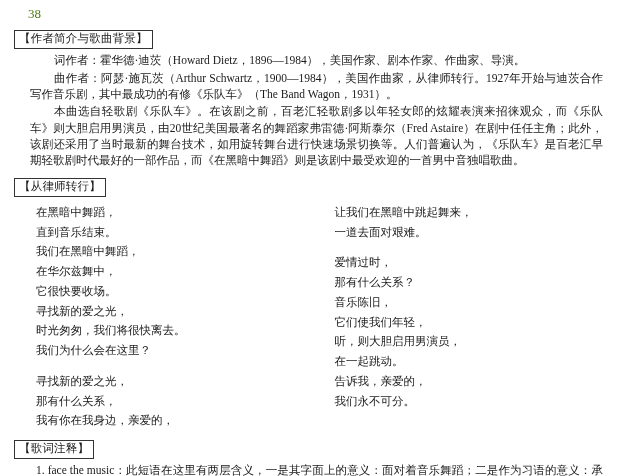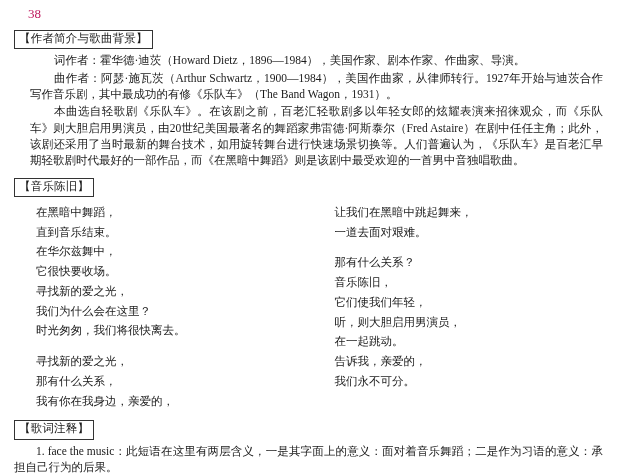--- a/index.html
+++ b/index.html
@@ -20,21 +20,21 @@
     height: 476px;
     padding: 0;
     box-sizing: border-box;
   }
   .page-number {
     position: absolute;
     top: 6px;
     left: 28px;
     font-family: "Liberation Serif", serif;
     font-size: 13px;
-    color: #be185d;
+    color: #4d7c0f;
   }
   .content {
     padding: 28px 18px 0 14px;
   }
   .section-head {
     display: inline-block;
     border: 1px solid #333;
     padding: 1px 4px 3px 4px;
     font-size: 11.5px;
     line-height: 1.15;
@@ -101,39 +101,41 @@
   <div class="content">
 
     <div class="block">
       <div class="section-head">【作者简介与歌曲背景】</div>
       <div class="para indent">词作者：霍华德·迪茨（Howard Dietz，1896—1984），美国作家、剧本作家、作曲家、导演。</div>
       <div class="para indent">曲作者：阿瑟·施瓦茨（Arthur Schwartz，1900—1984），美国作曲家，从律师转行。1927年开始与迪茨合作写作音乐剧，其中最成功的有修《乐队车》（The Band Wagon，1931）。</div>
       <div class="para indent">本曲选自轻歌剧《乐队车》。在该剧之前，百老汇轻歌剧多以年轻女郎的炫耀表演来招徕观众，而《乐队车》则大胆启用男演员，由20世纪美国最著名的舞蹈家弗雷德·阿斯泰尔（Fred Astaire）在剧中任任主角；此外，该剧还采用了当时最新的舞台技术，如用旋转舞台进行快速场景切换等。人们普遍认为，《乐队车》是百老汇早期轻歌剧时代最好的一部作品，而《在黑暗中舞蹈》则是该剧中最受欢迎的一首男中音独唱歌曲。</div>
     </div>
 
     <div class="block sec-block">
-      <div class="section-head">【音乐陈旧】</div>
+      <div class="section-head">【从律师转行】</div>
       <div class="lyrics">
         <div class="lyrics-col left">
           <div class="lyric-line">在黑暗中舞蹈，</div>
           <div class="lyric-line">直到音乐结束。</div>
+          <div class="lyric-line">我们在黑暗中舞蹈，</div>
           <div class="lyric-line">在华尔兹舞中，</div>
           <div class="lyric-line">它很快要收场。</div>
           <div class="lyric-line">寻找新的爱之光，</div>
+          <div class="lyric-line">时光匆匆，我们将很快离去。</div>
           <div class="lyric-line">我们为什么会在这里？</div>
-          <div class="lyric-line">时光匆匆，我们将很快离去。</div>
           <div class="lyric-line gap"></div>
           <div class="lyric-line">寻找新的爱之光，</div>
           <div class="lyric-line">那有什么关系，</div>
           <div class="lyric-line">我有你在我身边，亲爱的，</div>
         </div>
         <div class="lyrics-col right">
           <div class="lyric-line">让我们在黑暗中跳起舞来，</div>
           <div class="lyric-line">一道去面对艰难。</div>
           <div class="lyric-line gap"></div>
+          <div class="lyric-line">爱情过时，</div>
           <div class="lyric-line">那有什么关系？</div>
           <div class="lyric-line">音乐陈旧，</div>
           <div class="lyric-line">它们使我们年轻，</div>
           <div class="lyric-line">听，则大胆启用男演员，</div>
           <div class="lyric-line">在一起跳动。</div>
           <div class="lyric-line">告诉我，亲爱的，</div>
           <div class="lyric-line">我们永不可分。</div>
         </div>
       </div>
     </div>

